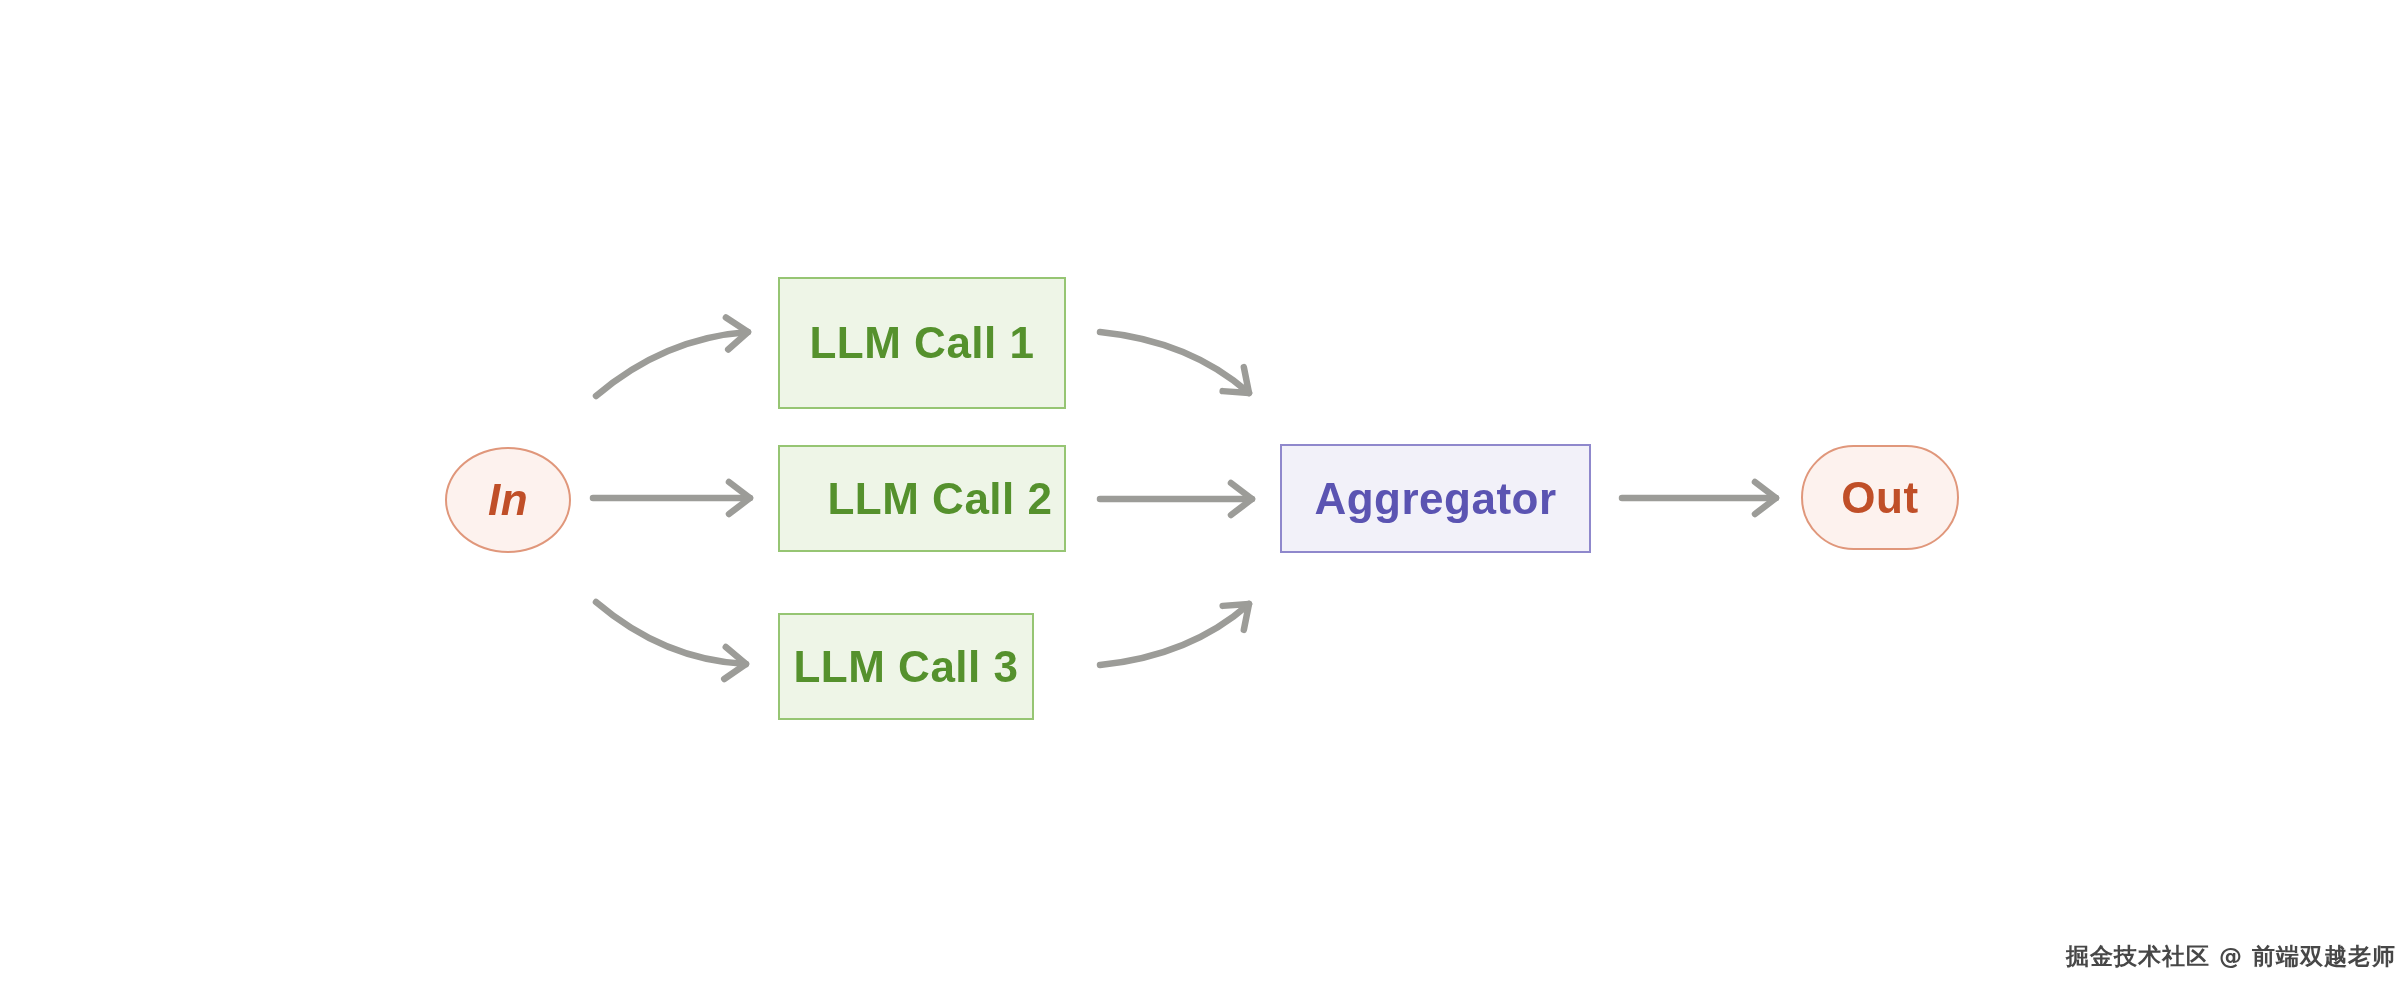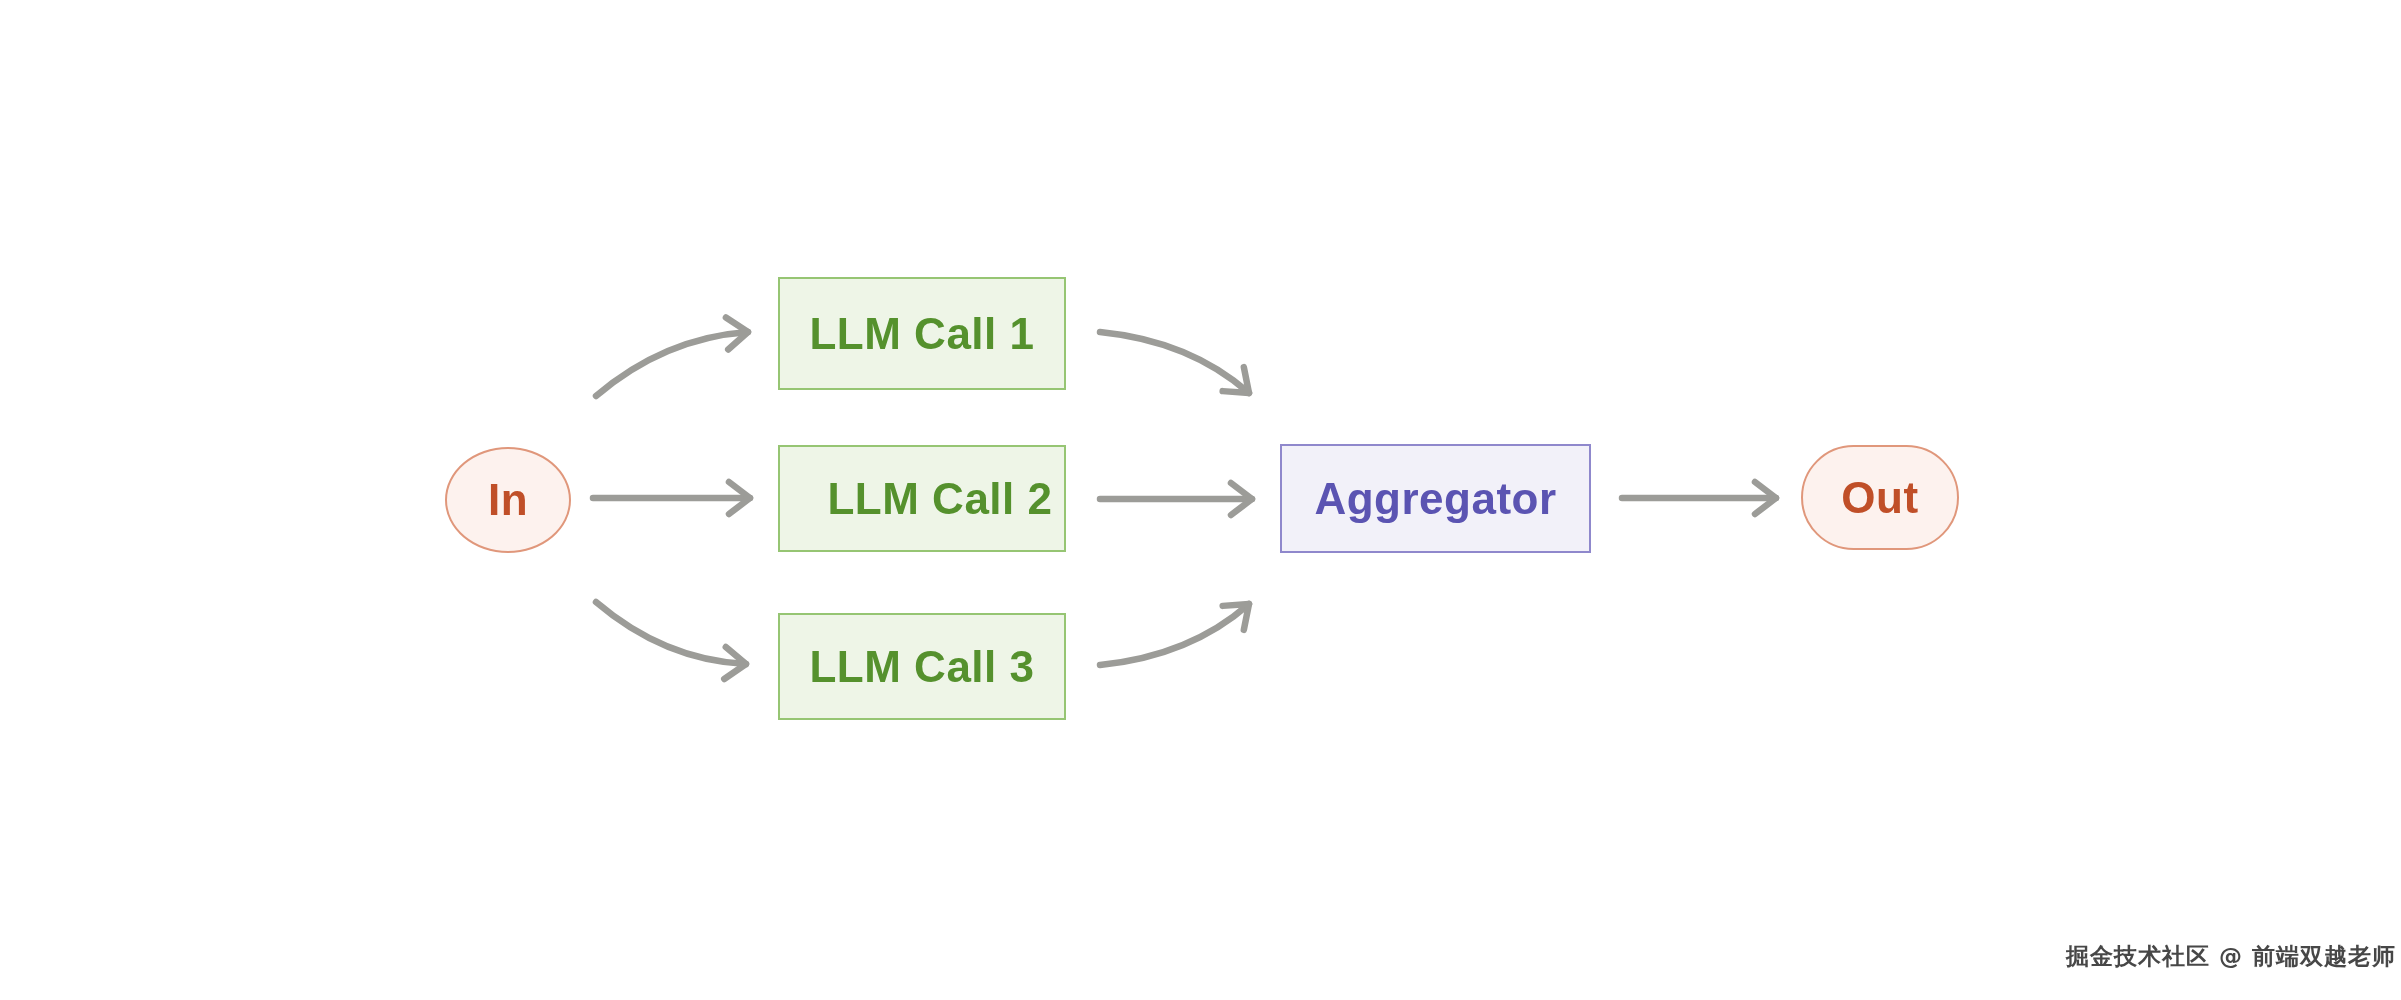--- a/index.html
+++ b/index.html
@@ -64,32 +64,33 @@
   }
   .node.io {
     background: var(--io-fill, #fdf2ee);
     border: 2.5px solid var(--io-border, #e0977b);
     color: var(--io-text, #c04f28);
   }
   #node-in {
     left: 445px; top: 447px;
     width: 126px; height: 106px;
     border-radius: 50%;
+    font-style: italic;
   }
   #node-llm1 {
     left: 778px; top: 277px;
-    width: 288px; height: 113px;
+    width: 288px; height: 132px;
   }
   #node-llm2 {
     left: 778px; top: 445px;
     width: 288px; height: 107px; padding-left: 36px;
   }
   #node-llm3 {
     left: 778px; top: 613px;
-    width: 288px; height: 107px;
+    width: 256px; height: 107px;
   }
   #node-agg {
     left: 1280px; top: 444px;
     width: 311px; height: 109px;
   }
   #node-out {
     left: 1801px; top: 445px;
     width: 158px; height: 105px;
     border-radius: 53px;
   }

